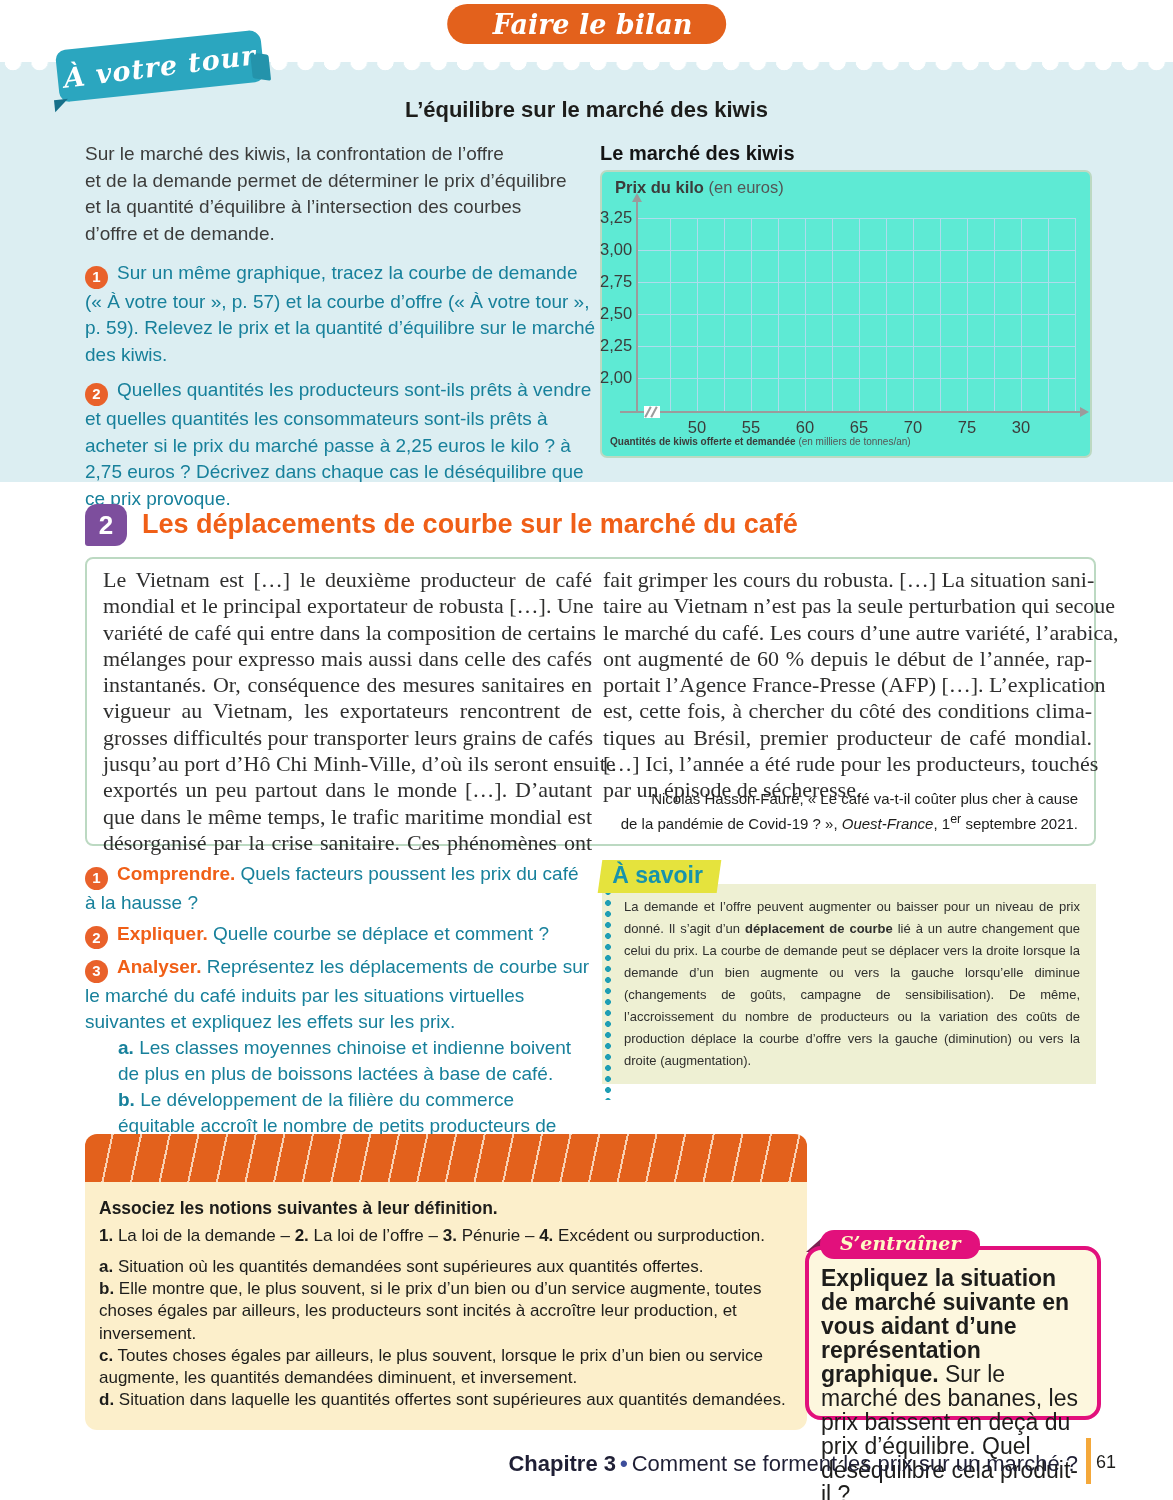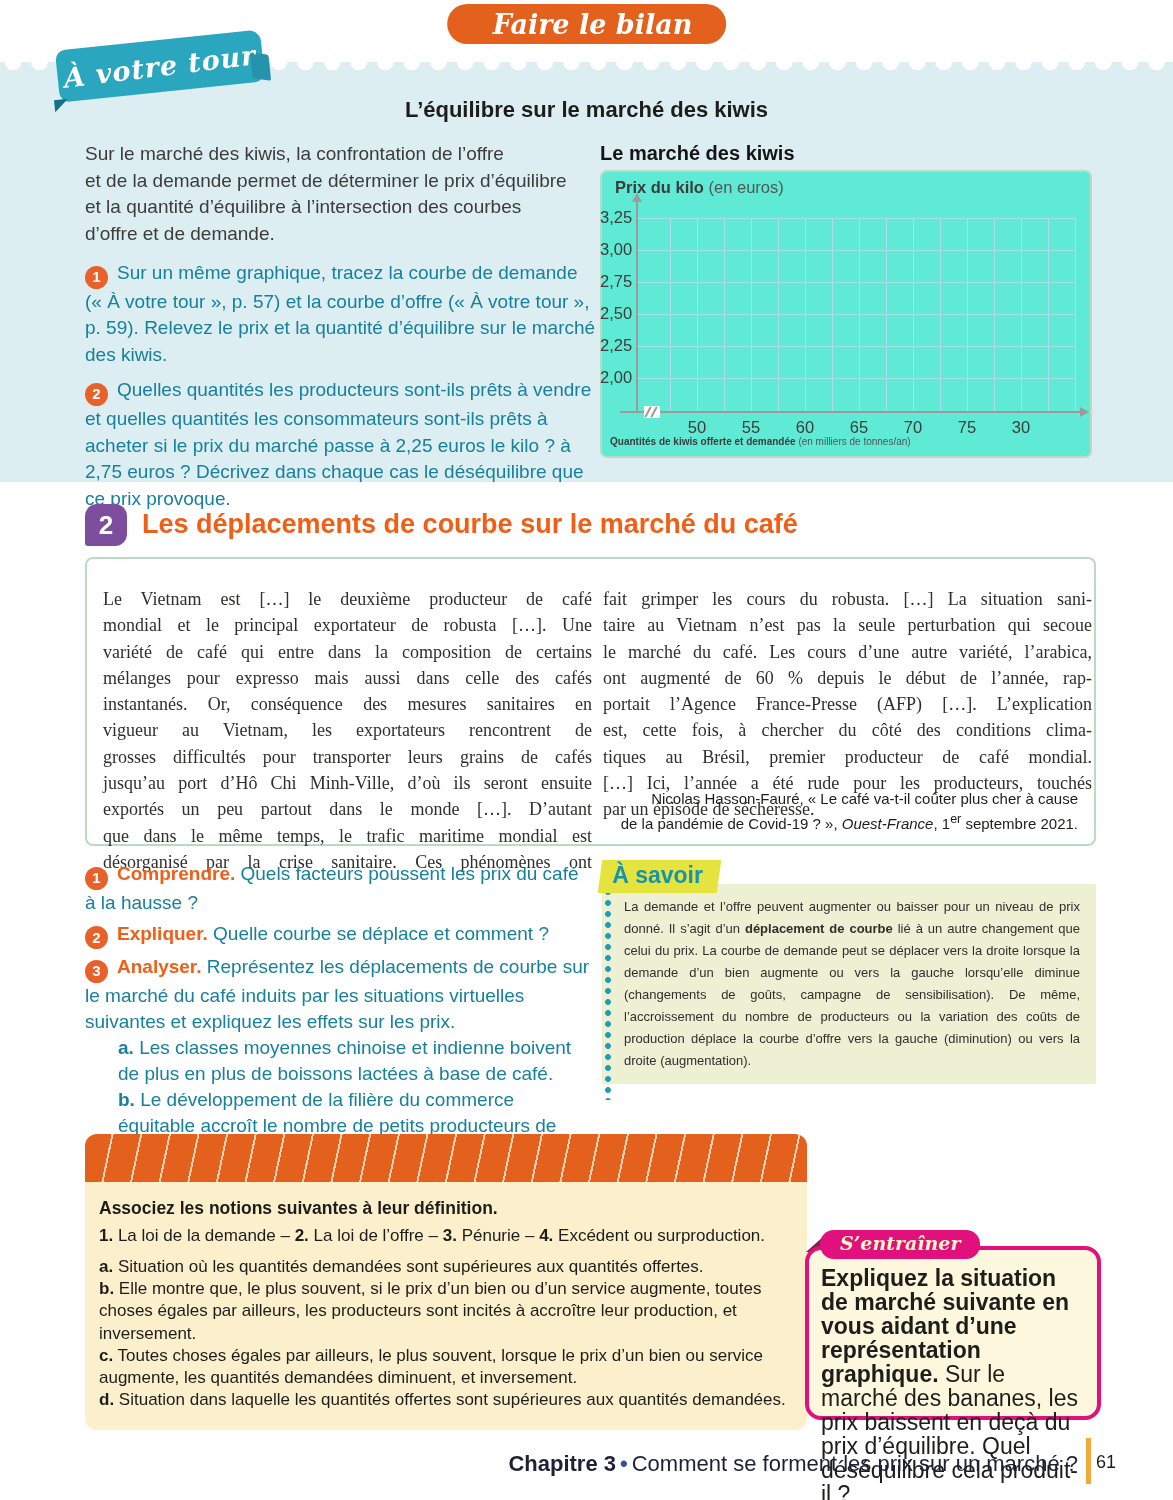--- a/index.html
+++ b/index.html
@@ -63,22 +63,22 @@
 
   
   .s2badge{position:absolute;left:85px;top:504px;width:42px;height:42px;background:#7d4e9d;
     border-radius:12px 12px 12px 3px;color:#fff;font-size:26px;font-weight:bold;
     display:flex;align-items:center;justify-content:center;}
   .s2title{position:absolute;left:142px;top:509px;font-size:27px;font-weight:bold;color:#f05f17;}
 
   
   .doc{position:absolute;left:85px;top:557px;width:1011px;height:289px;background:#fff;
     border:2px solid #bcd9c2;border-radius:8px;box-sizing:border-box;}
-  .col{position:absolute;top:27px;width:489px;font-family:"Liberation Serif",serif;
-    font-size:18px;line-height:26.3px;color:#2f2f2e;}
+  .col{position:absolute;top:8px;width:489px;font-family:"Liberation Serif",serif;
+    font-size:22px;line-height:26.3px;color:#2f2f2e;}
   .col-left{left:16px;}
   .col-right{left:516px;}
   .col .jl{text-align:justify;text-align-last:justify;white-space:nowrap;}
   .col .nl{text-align:left;}
   .attribution{position:absolute;right:16px;bottom:10px;text-align:right;font-size:15px;
     line-height:20px;color:#1d1d1b;}
   .attribution .src{font-style:italic;}
 
   
   .coffee-questions{position:absolute;left:85px;top:861px;width:508px;}

